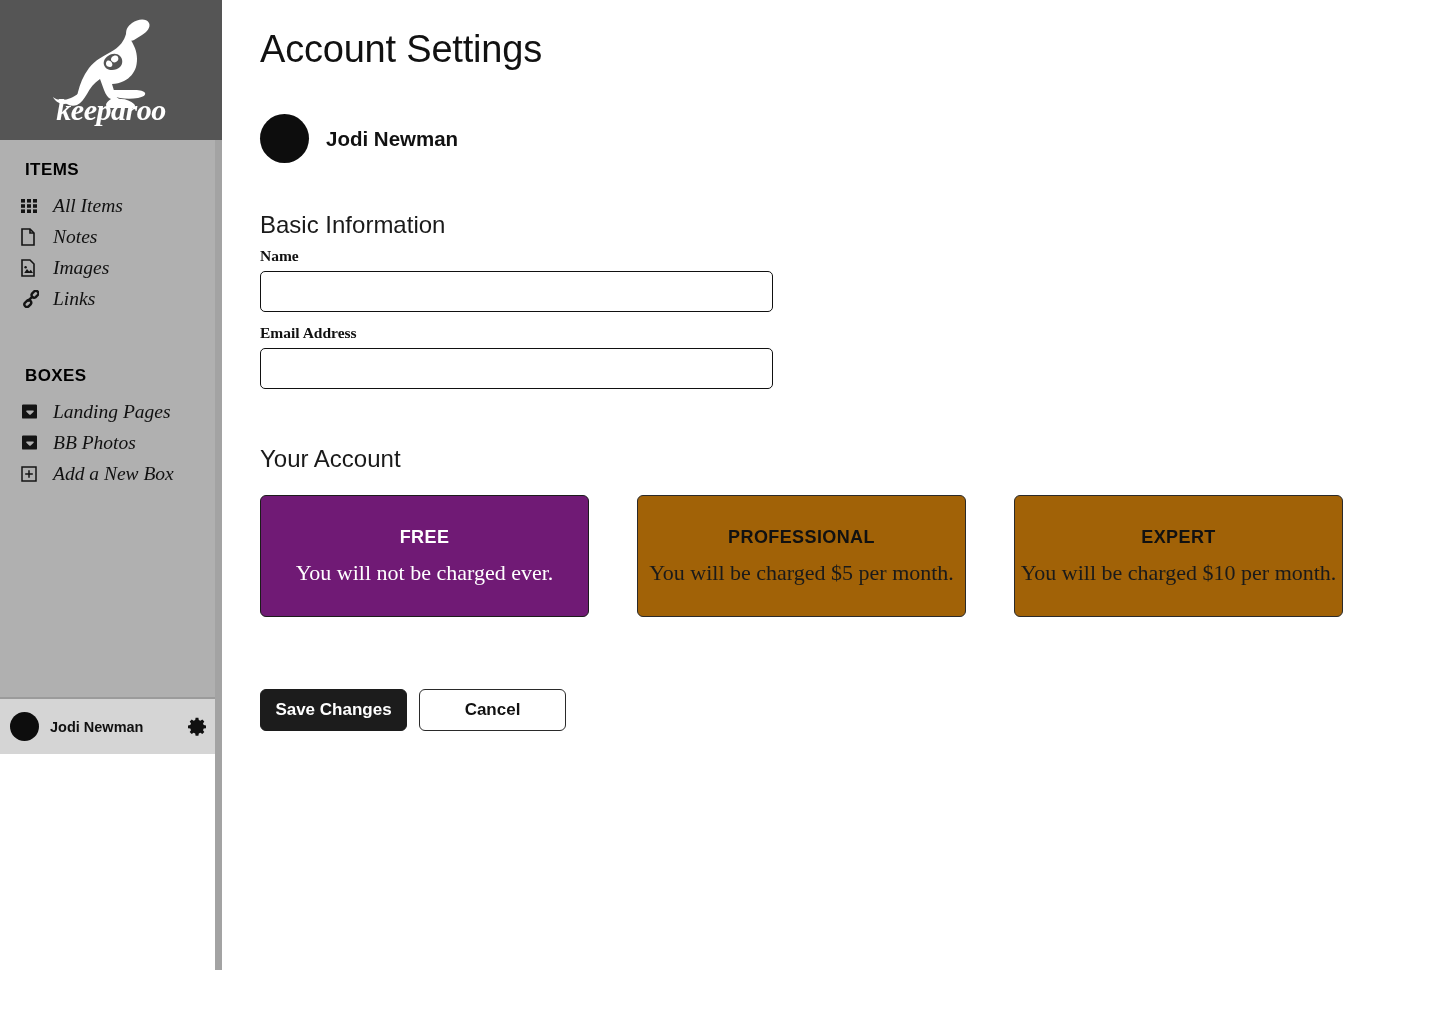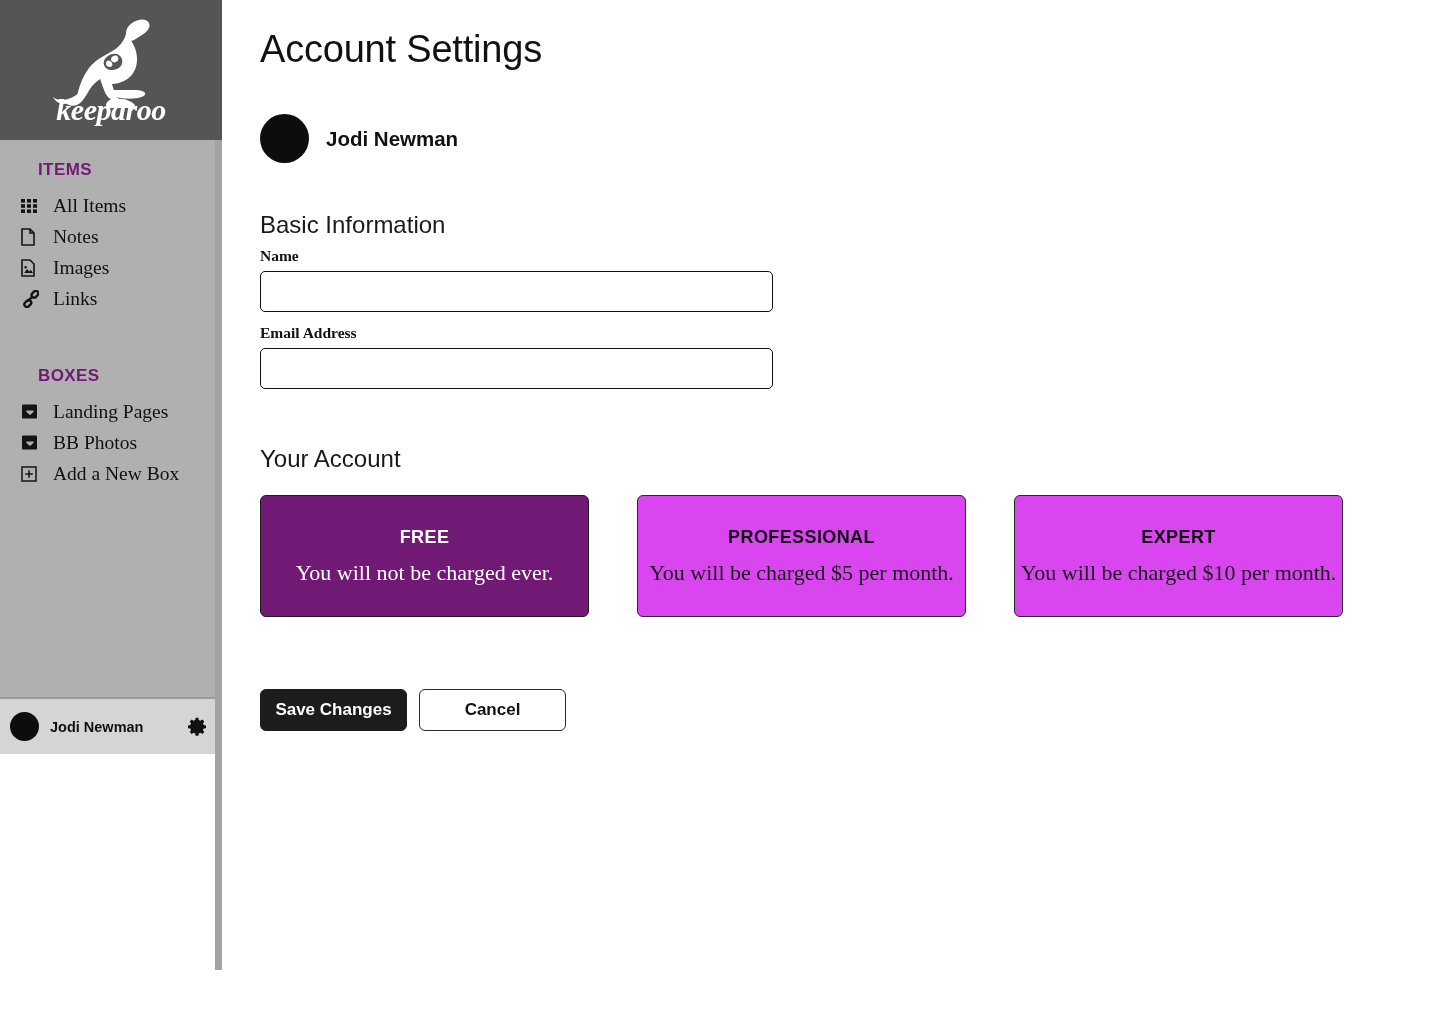--- a/index.html
+++ b/index.html
@@ -40,22 +40,22 @@
     flex: 1 1 auto;
     padding-top: 20px;
     overflow: hidden;
     position: relative;
   }
   .nav-section-title {
     font-family: "Liberation Sans", sans-serif;
     font-weight: bold;
     font-size: 17px;
     letter-spacing: 0.4px;
-    color: #701a75;
-    padding-left: 38px;
+    color: #000000;
+    padding-left: 25px;
     margin-bottom: 10px;
   }
   .nav-section + .nav-section { margin-top: 52px; }
   .nav-item {
     display: flex;
     align-items: center;
     height: 31px;
     padding-left: 21px;
     cursor: pointer;
   }
@@ -67,20 +67,21 @@
     justify-content: flex-start;
     flex: 0 0 22px;
     color: #141414;
   }
   .nav-label {
     font-family: "Liberation Serif", serif;
     font-size: 19.5px;
     color: #111111;
     margin-left: 10px;
     white-space: nowrap;
+    font-style: italic;
   }
   .sb-scroll {
     position: absolute;
     top: 140px;
     right: 0;
     width: 7px;
     height: 830px;
     background: #a3a3a3;
   }
   .user-bar {
@@ -195,21 +196,21 @@
     display: flex;
     margin-top: 22px;
     gap: 48px;
   }
   .plan-card {
     width: 329px;
     height: 122px;
     flex: 0 0 329px;
     border: 1.5px solid #2a2a2a;
     border-radius: 6px;
-    background: #d946ef;
+    background: #a16207;
     display: flex;
     flex-direction: column;
     align-items: center;
     justify-content: center;
     cursor: pointer;
   }
   .plan-card.selected {
     background: #701a75;
     border-color: #1c1c1c;
   }

